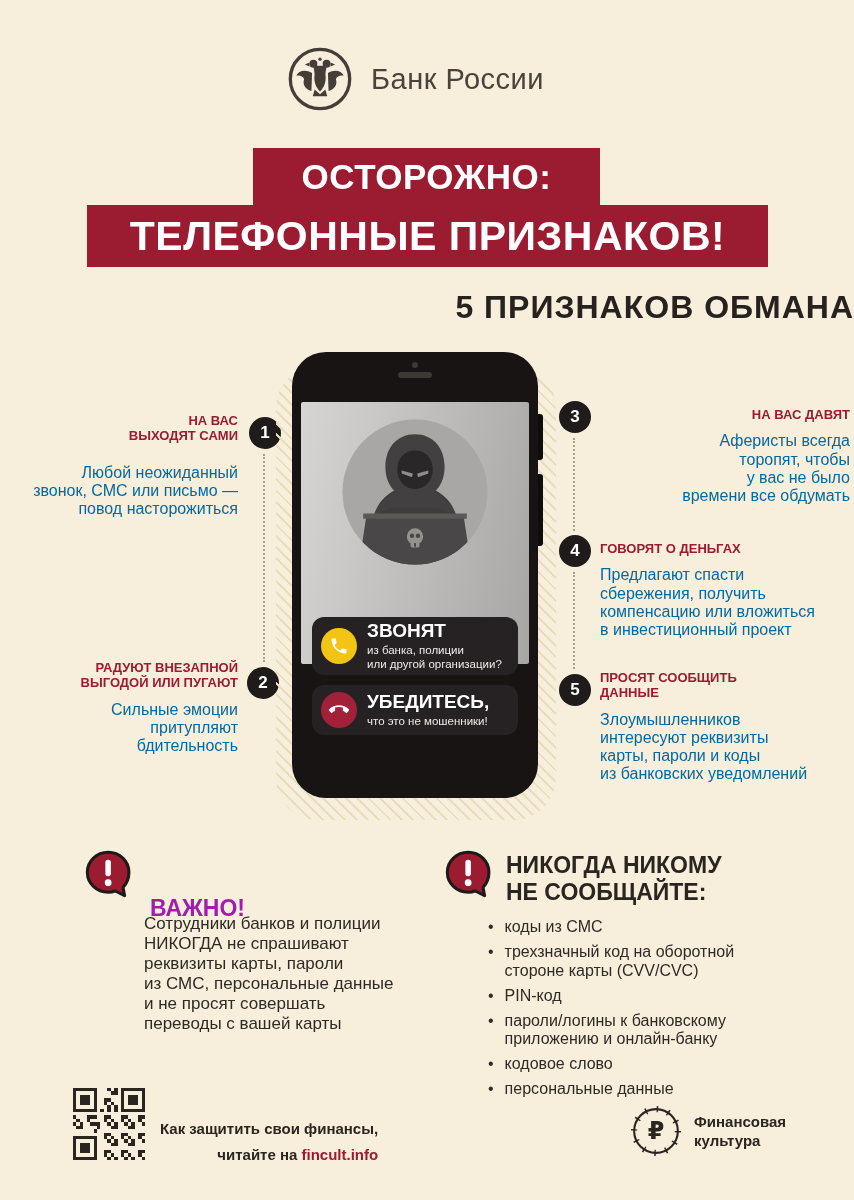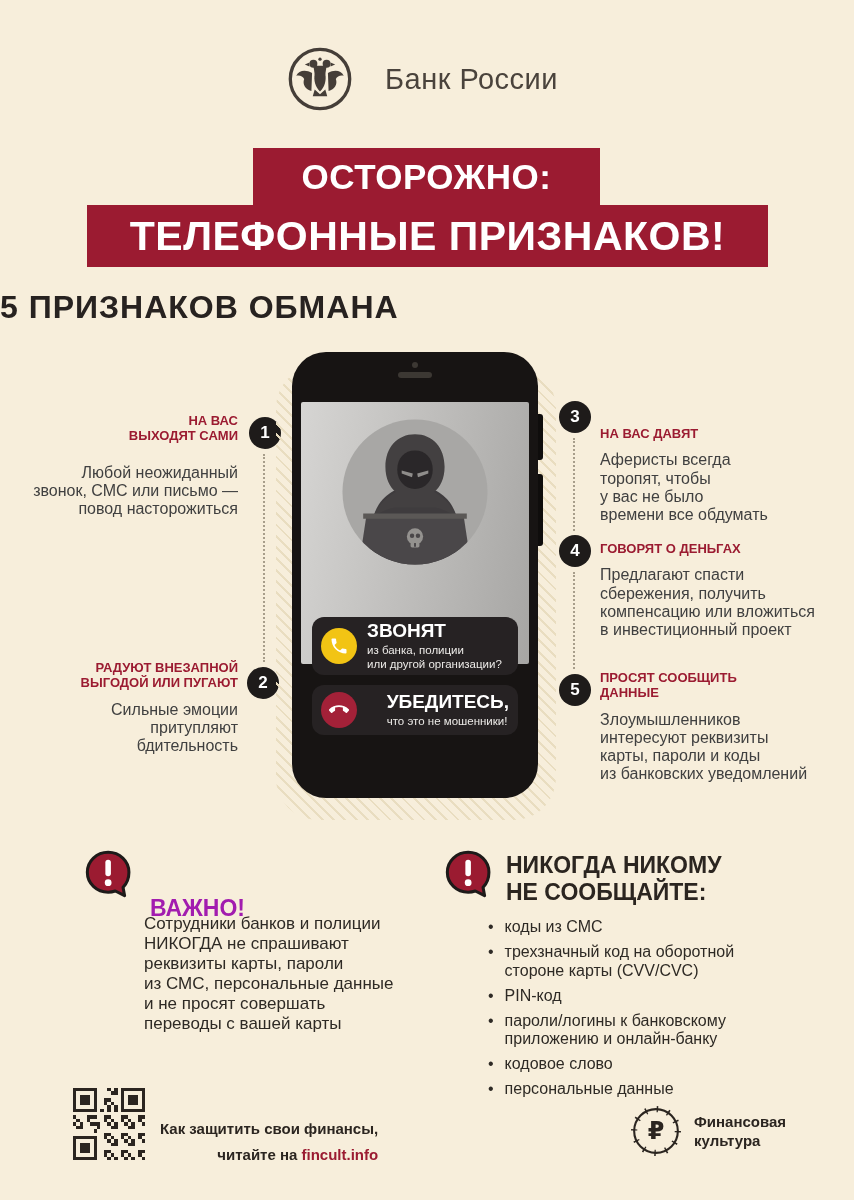--- a/index.html
+++ b/index.html
@@ -5,41 +5,41 @@
   html,body{margin:0;padding:0;}
   .poster{
     position:relative; width:854px; height:1200px; overflow:hidden;
     background:#f7eedb;
     font-family:"Liberation Sans", sans-serif;
     color:#2e2a25;
   }
   .abs{position:absolute;}
 
   
-  .header{left:287px; top:46px; display:flex; align-items:center; gap:32px;}
+  .header{left:287px; top:46px; display:flex; align-items:center; gap:18px;}
   .emblem{width:66px; height:66px; display:block;}
   .brand{font-size:29px; letter-spacing:.5px; color:#4a433c;}
 
   
   .banner{background:#9b1b31; color:#fff; font-weight:bold; display:flex;
           align-items:center; justify-content:center; letter-spacing:.5px;}
   .banner1{left:253px; top:148px; width:347px; height:57px; font-size:35px;}
   .banner2{left:87px;  top:205px; width:681px; height:62px; font-size:41px;}
 
-  .subtitle{left:0; top:289px; width:854px; text-align:left;
+  .subtitle{left:0; top:289px; width:854px; text-align:right;
             font-size:32px; font-weight:bold; color:#272220; letter-spacing:1px;}
 
   
   .sign{position:absolute;}
   .sign-title{color:#9b1b31; font-weight:bold; font-size:13px; line-height:1.18; white-space:pre-line;}
-  .sign-body{color:#404040; font-size:16px; line-height:1.14; white-space:pre-line; margin-top:10px;}
+  .sign-body{color:#0369a1; font-size:16px; line-height:1.14; white-space:pre-line; margin-top:10px;}
   .sign-body.second{margin-top:20px;}
   .s1{left:8px;  top:413px; width:230px; text-align:right;}
   .s2{left:8px;  top:660px; width:230px; text-align:right;}
-  .s3{left:600px; top:426px; width:250px;}
+  .s3{left:600px; top:407px; width:250px;text-align:right;}
   .s4{left:600px; top:541px; width:250px;}
   .s5{left:600px; top:670px; width:250px;}
 
   .badge{position:absolute; width:32px; height:32px; border-radius:50%;
          background:#1e1b1a; color:#fff; font-weight:bold; font-size:17px;
          display:flex; align-items:center; justify-content:center;}
   .b1{left:249px; top:417px;} .b2{left:247px; top:667px;}
   .b3{left:559px; top:401px;} .b4{left:559px; top:535px;} .b5{left:559px; top:674px;}
 
   .dotline{position:absolute; width:0; border-left:2px dotted #a89e8b;}
@@ -58,21 +58,21 @@
            width:34px; height:6px; border-radius:3px; background:#3c3833;}
   .side-btn{position:absolute; right:-5px; width:5px; background:#0f0d0c;
             border-radius:0 3px 3px 0;}
   .sb1{top:62px; height:46px;} .sb2{top:122px; height:72px;}
   .screen{position:absolute; left:9px; top:50px; width:228px; height:262px;
           background:linear-gradient(100deg,#d6d5d3,#a7a6a4); border-radius:2px;}
   .avatar{position:absolute; left:50%; transform:translateX(-50%); top:16px;
           width:148px; height:148px;}
   .chip{position:absolute; left:11px; width:206px; background:#262223; border-radius:12px;
         display:flex; align-items:center; gap:10px; padding:0 9px; box-sizing:border-box;}
-  .chip1{top:215px; height:58px;} .chip2{top:283px; height:50px;justify-content:space-between;}
+  .chip1{top:215px; height:58px;} .chip2{top:283px; height:50px;}
   .chip-icon{width:36px; height:36px; border-radius:50%; flex:none;
              display:flex; align-items:center; justify-content:center;}
   .chip-icon.yellow{background:#f2c414;}
   .chip-icon.red{background:#a32138;}
   .chip-title{color:#fff; font-weight:bold; font-size:19px; line-height:1.05;}
   .chip-sub{color:#eceae7; font-size:11.5px; line-height:1.25; white-space:pre-line; margin-top:2px;}
 
   
   .alert-icon{width:52px; height:52px;}
   .ai1{left:83px; top:848px;} .ai2{left:443px; top:848px;}

